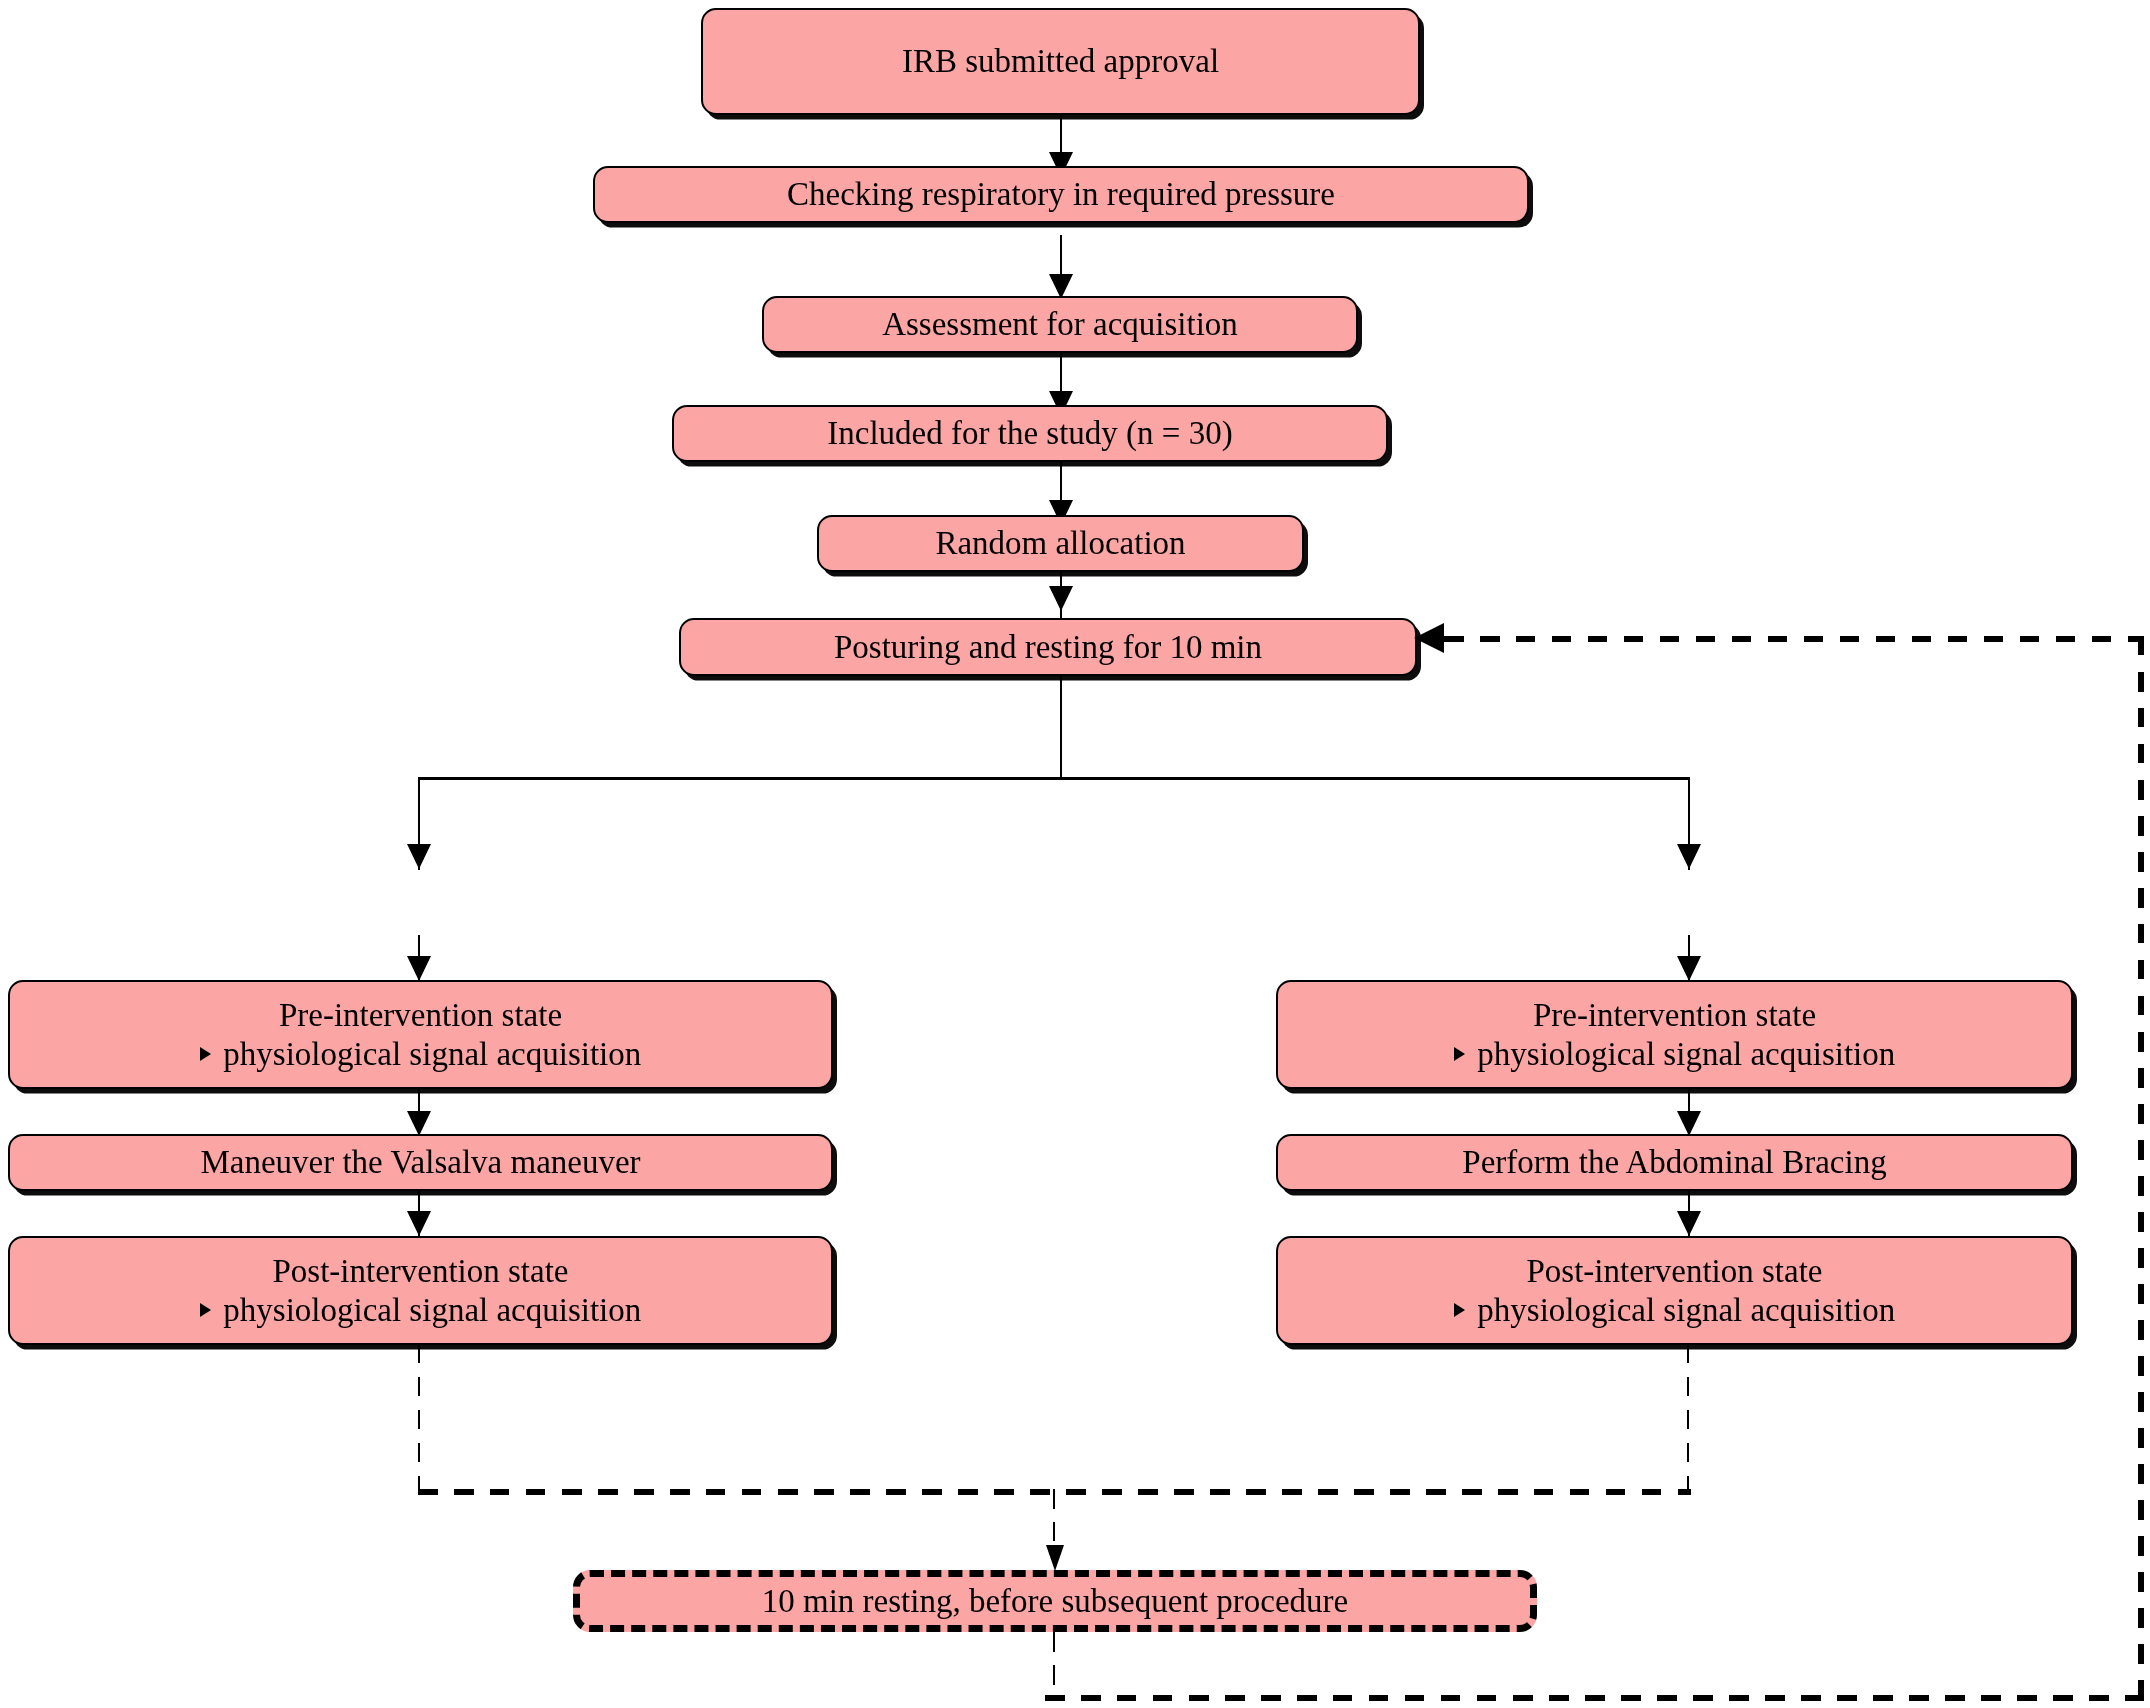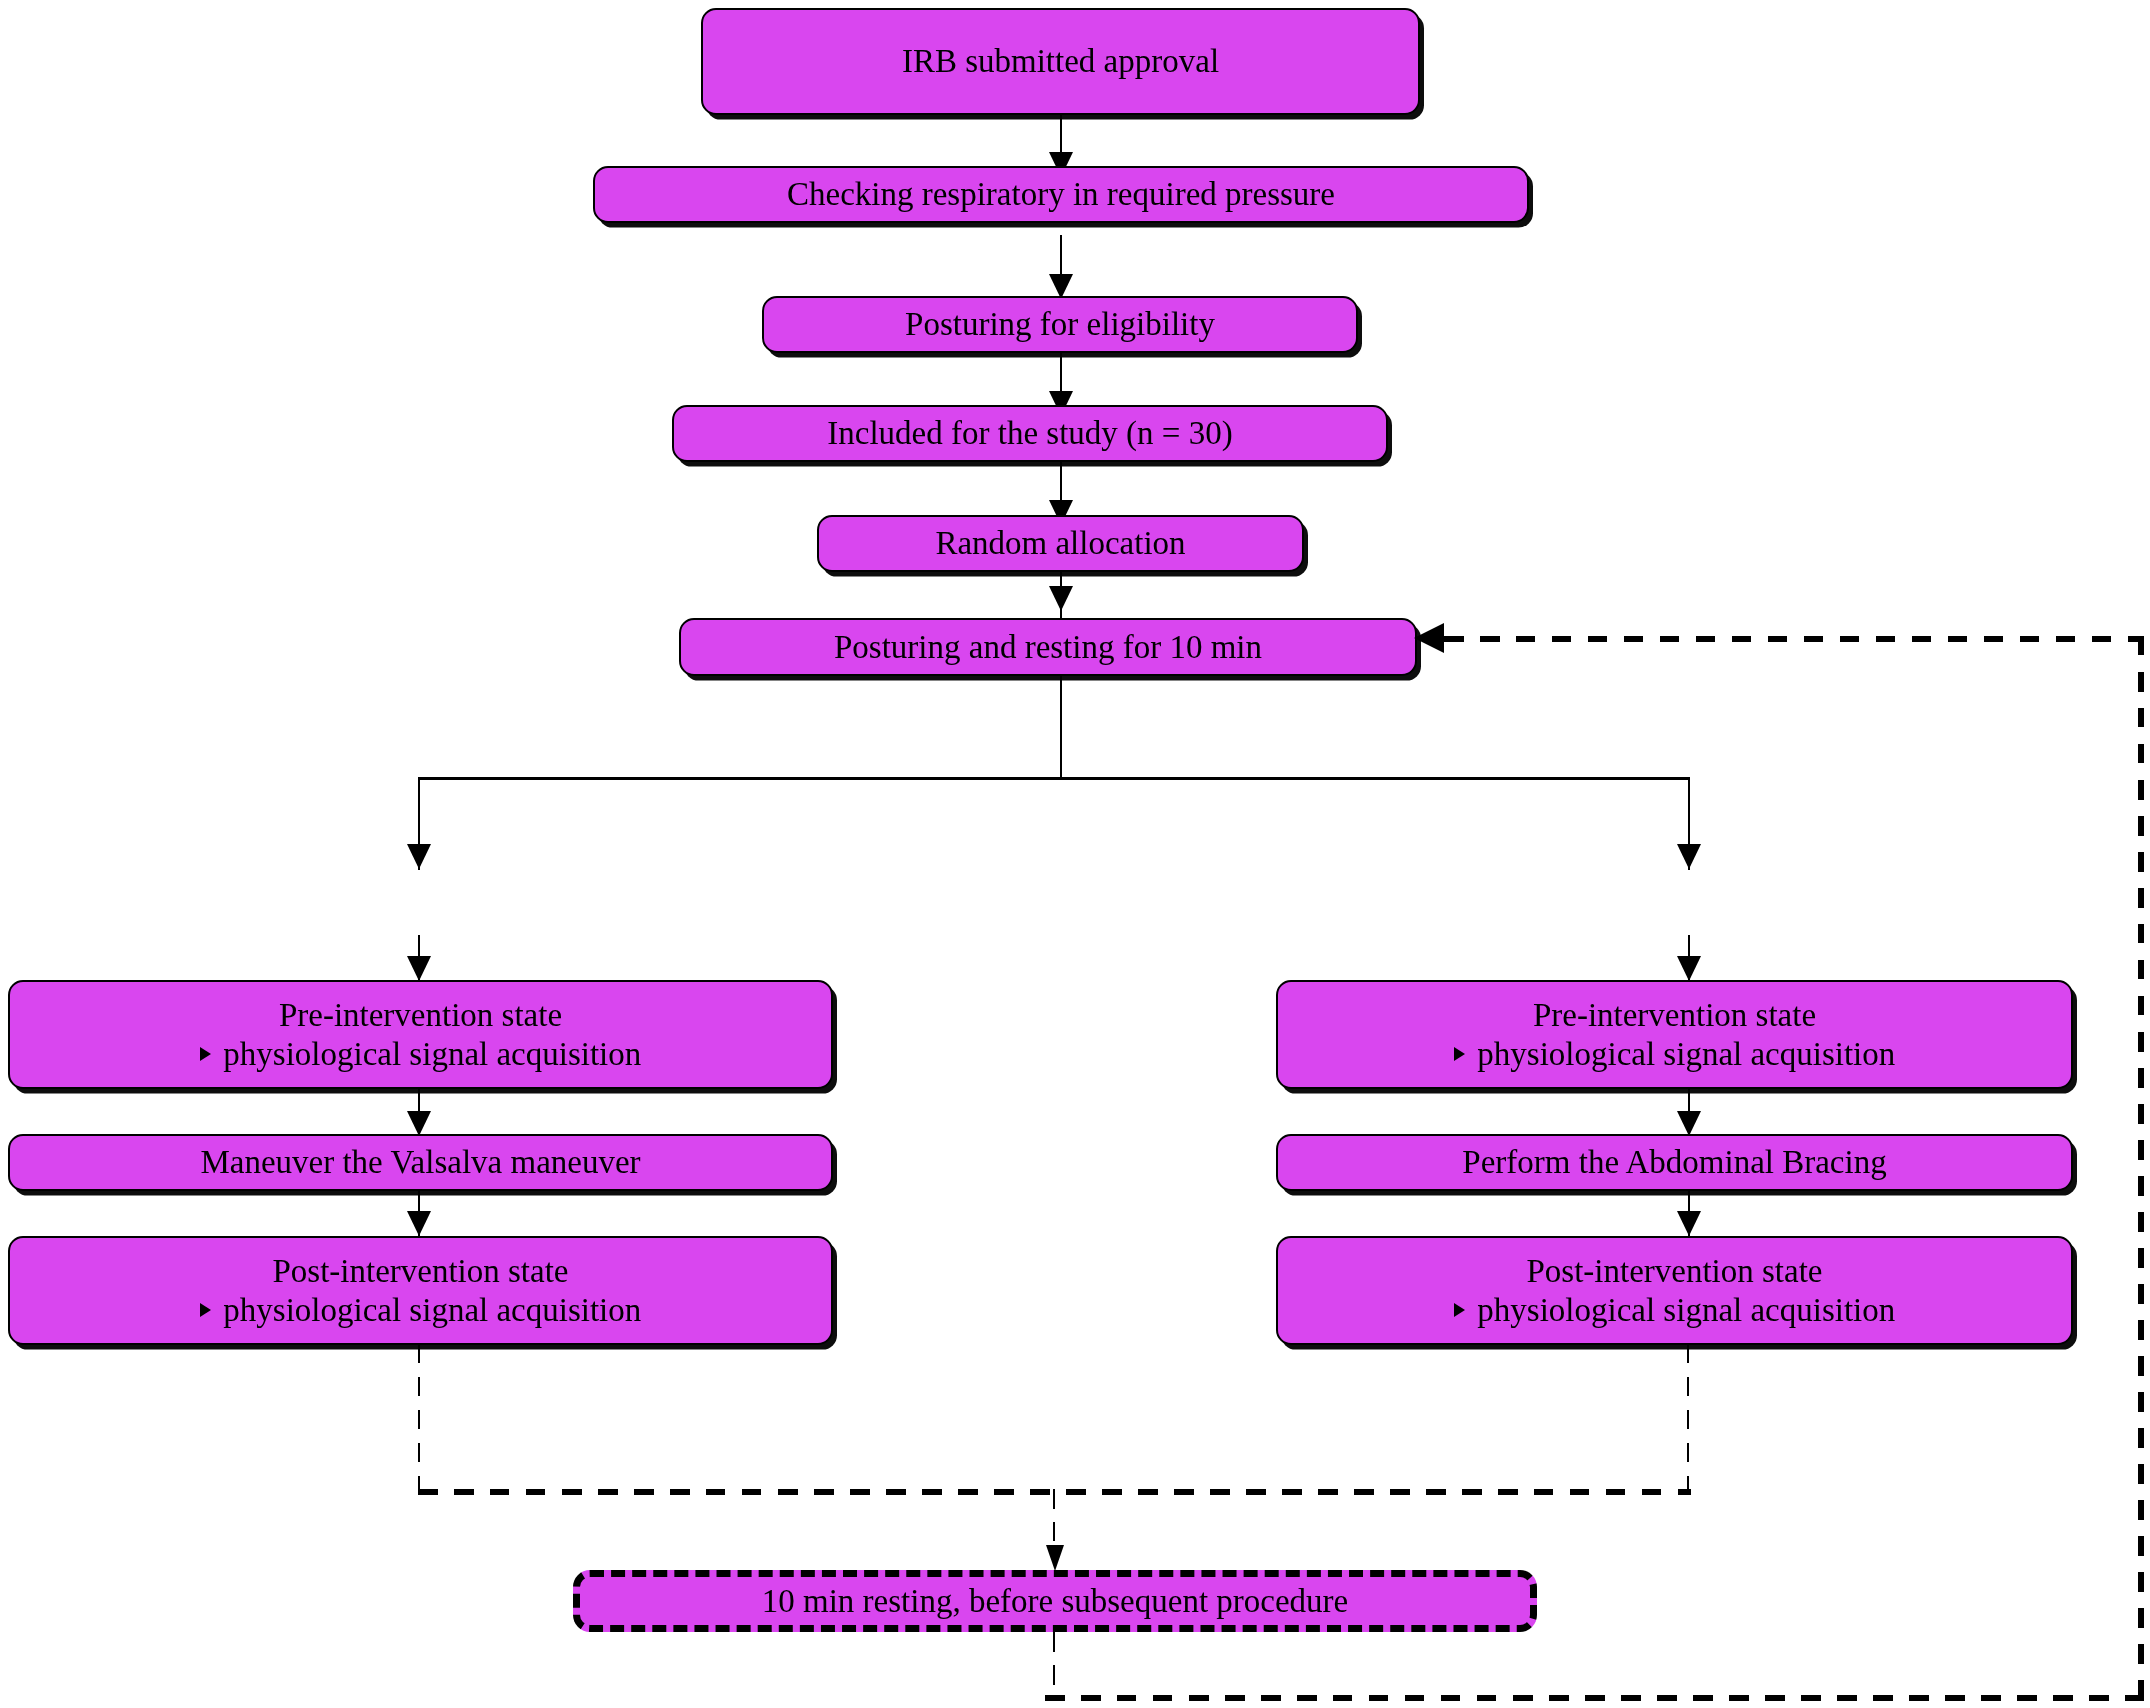--- a/index.html
+++ b/index.html
@@ -7,21 +7,21 @@
   #stage{
     position:relative;
     width:2151px;height:1709px;
     background:#ffffff;
     overflow:hidden;
   }
   
   .node{
     position:absolute;
     box-sizing:border-box;
-    background:#d946ef;
+    background:#fca5a5;
     border:2.9px solid #000000;
     border-radius:15px;
     display:flex;
     flex-direction:column;
     align-items:center;
     justify-content:center;
     color:#000000;
     line-height:1.18;
     text-align:center;
     box-shadow:4.6px 5.2px 0 -0.6px #0d0d0d;
@@ -96,21 +96,21 @@
   <div class="arrow-down" style="left:1049px;top:152px;"></div>
 
   <div class="node" style="left:593px;top:166px;width:936px;height:57px;">
     <span class="ln">Checking respiratory in required pressure</span>
   </div>
 
   <div class="vline" style="left:1060px;top:235px;height:53px;"></div>
   <div class="arrow-down" style="left:1049px;top:274px;"></div>
 
   <div class="node" style="left:762px;top:296px;width:596px;height:57px;">
-    <span class="ln">Posturing for eligibility</span>
+    <span class="ln">Assessment for acquisition</span>
   </div>
 
   <div class="vline" style="left:1060px;top:353px;height:52px;"></div>
   <div class="arrow-down" style="left:1049px;top:391px;"></div>
 
   <div class="node" style="left:672px;top:405px;width:716px;height:57px;">
     <span class="ln">Included for the study (n = 30)</span>
   </div>
 
   <div class="vline" style="left:1060px;top:462px;height:53px;"></div>

